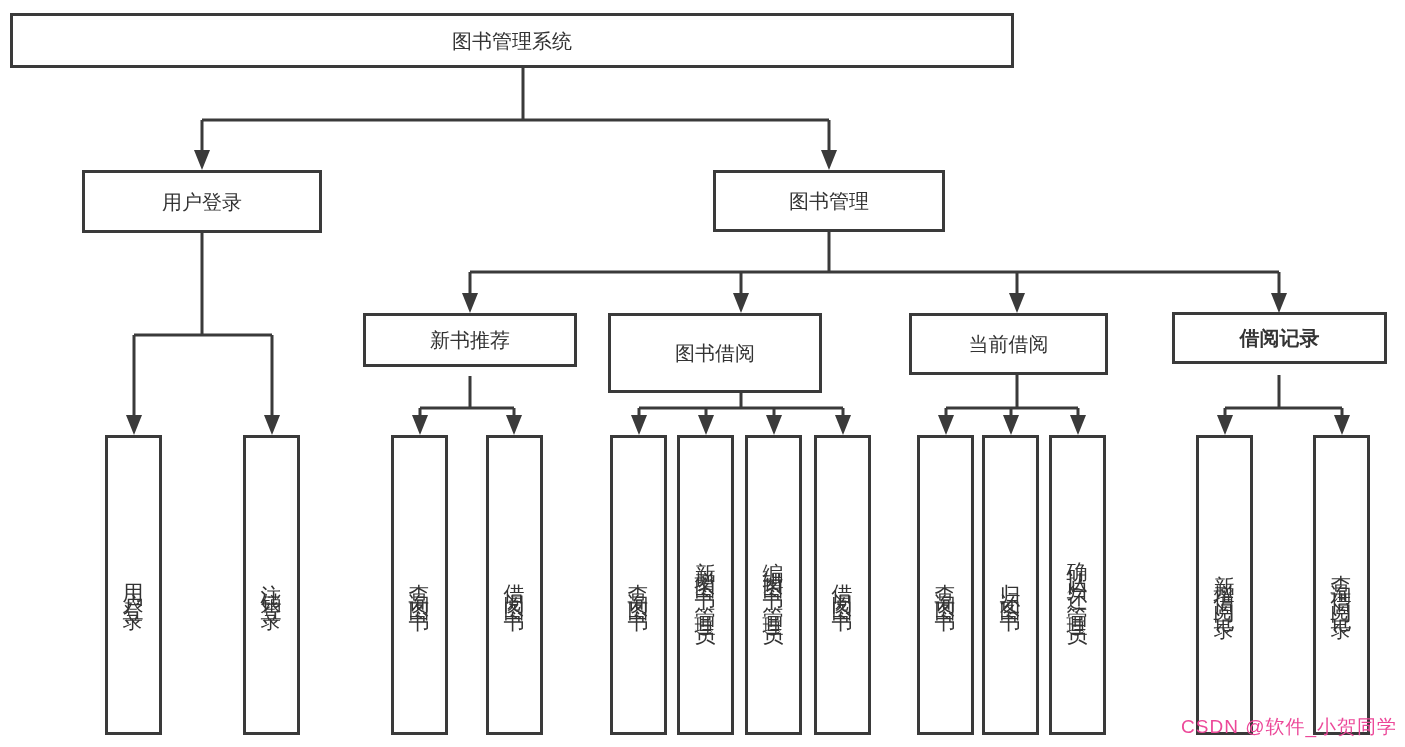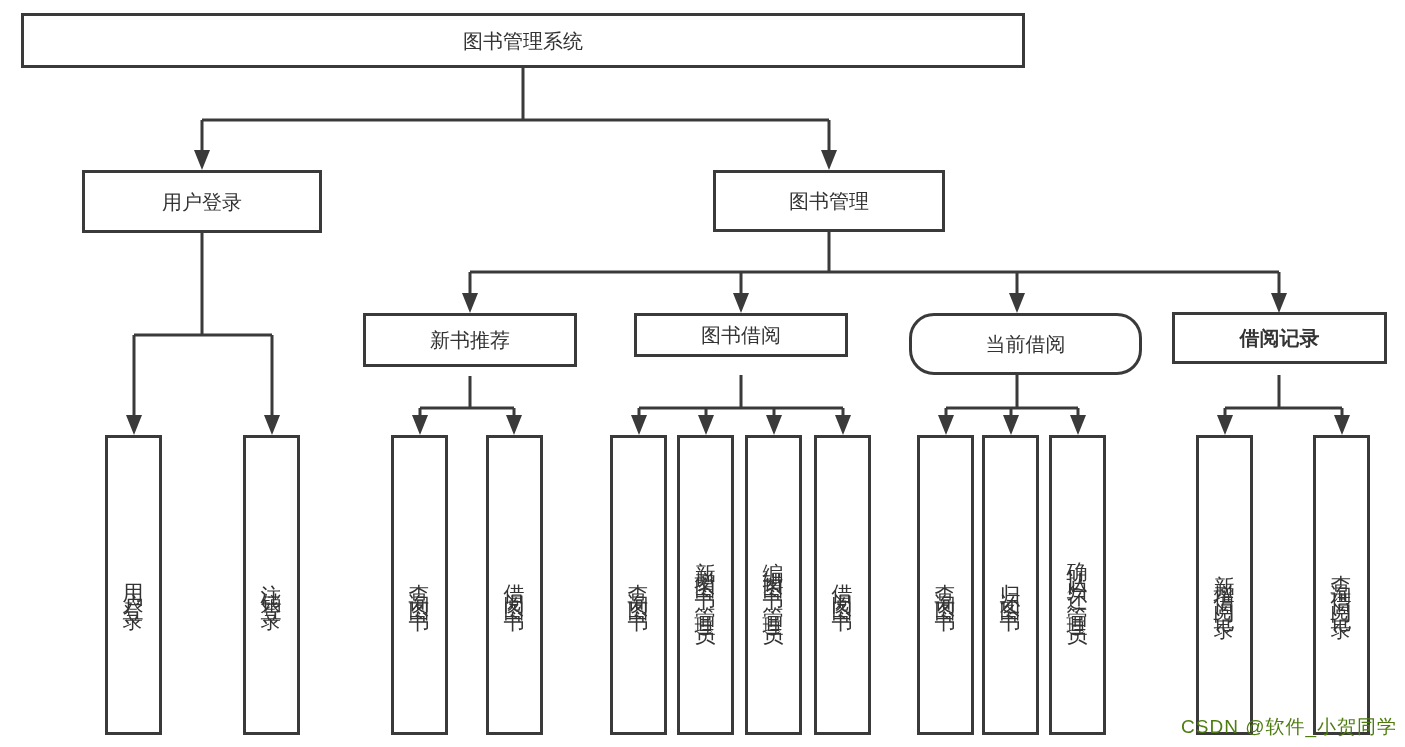--- a/index.html
+++ b/index.html
@@ -33,21 +33,21 @@
     writing-mode: vertical-rl;
     text-orientation: mixed;
     letter-spacing: 9px;
     font-size: 21px;
     white-space: nowrap;
   }
   .watermark {
     position: absolute;
     right: 8px;
     top: 714px;
-    color: #4d7c0f;
+    color: #ec4899;
     font-size: 19px;
     letter-spacing: 1px;
     z-index: 5;
   }
 </style>
 </head>
 <body>
 
 <div class="stage">
 
@@ -84,38 +84,38 @@
       <polygon points="766,415 782,415 774,435"></polygon>
       <polygon points="835,415 851,415 843,435"></polygon>
       <polygon points="938,415 954,415 946,435"></polygon>
       <polygon points="1003,415 1019,415 1011,435"></polygon>
       <polygon points="1070,415 1086,415 1078,435"></polygon>
       <polygon points="1217,415 1233,415 1225,435"></polygon>
       <polygon points="1334,415 1350,415 1342,435"></polygon>
     </g>
   </svg>
 
-  <div class="node" style="left:21px; top:13px; width:1004px; height:55px;justify-content:center;">
+  <div class="node" style="left:10px; top:13px; width:1004px; height:55px;justify-content:center;">
     <span>图书管理系统</span>
   </div>
 
   <div class="node" style="left:82px; top:170px; width:240px; height:63px;">
     <span>用户登录</span>
   </div>
   <div class="node" style="left:713px; top:170px; width:232px; height:62px;font-family:Liberation Serif, serif;">
     <span>图书管理</span>
   </div>
 
   <div class="node" style="left:363px; top:313px; width:214px; height:54px;">
     <span>新书推荐</span>
   </div>
-  <div class="node" style="left:634px; top:313px; width:214px; height:44px;">
+  <div class="node" style="left:608px; top:313px; width:214px; height:80px;">
     <span>图书借阅</span>
   </div>
-  <div class="node" style="left:909px; top:313px; width:233px; height:62px;border-radius:25px;">
+  <div class="node" style="left:909px; top:313px; width:199px; height:62px;">
     <span>当前借阅</span>
   </div>
   <div class="node" style="left:1172px; top:312px; width:215px; height:52px;font-weight:bold;">
     <span>借阅记录</span>
   </div>
 
   <div class="node v" style="left:105px; top:435px; width:57px; height:300px;">
     <span>用户登录</span>
   </div>
   <div class="node v" style="left:243px; top:435px; width:57px; height:300px;">

